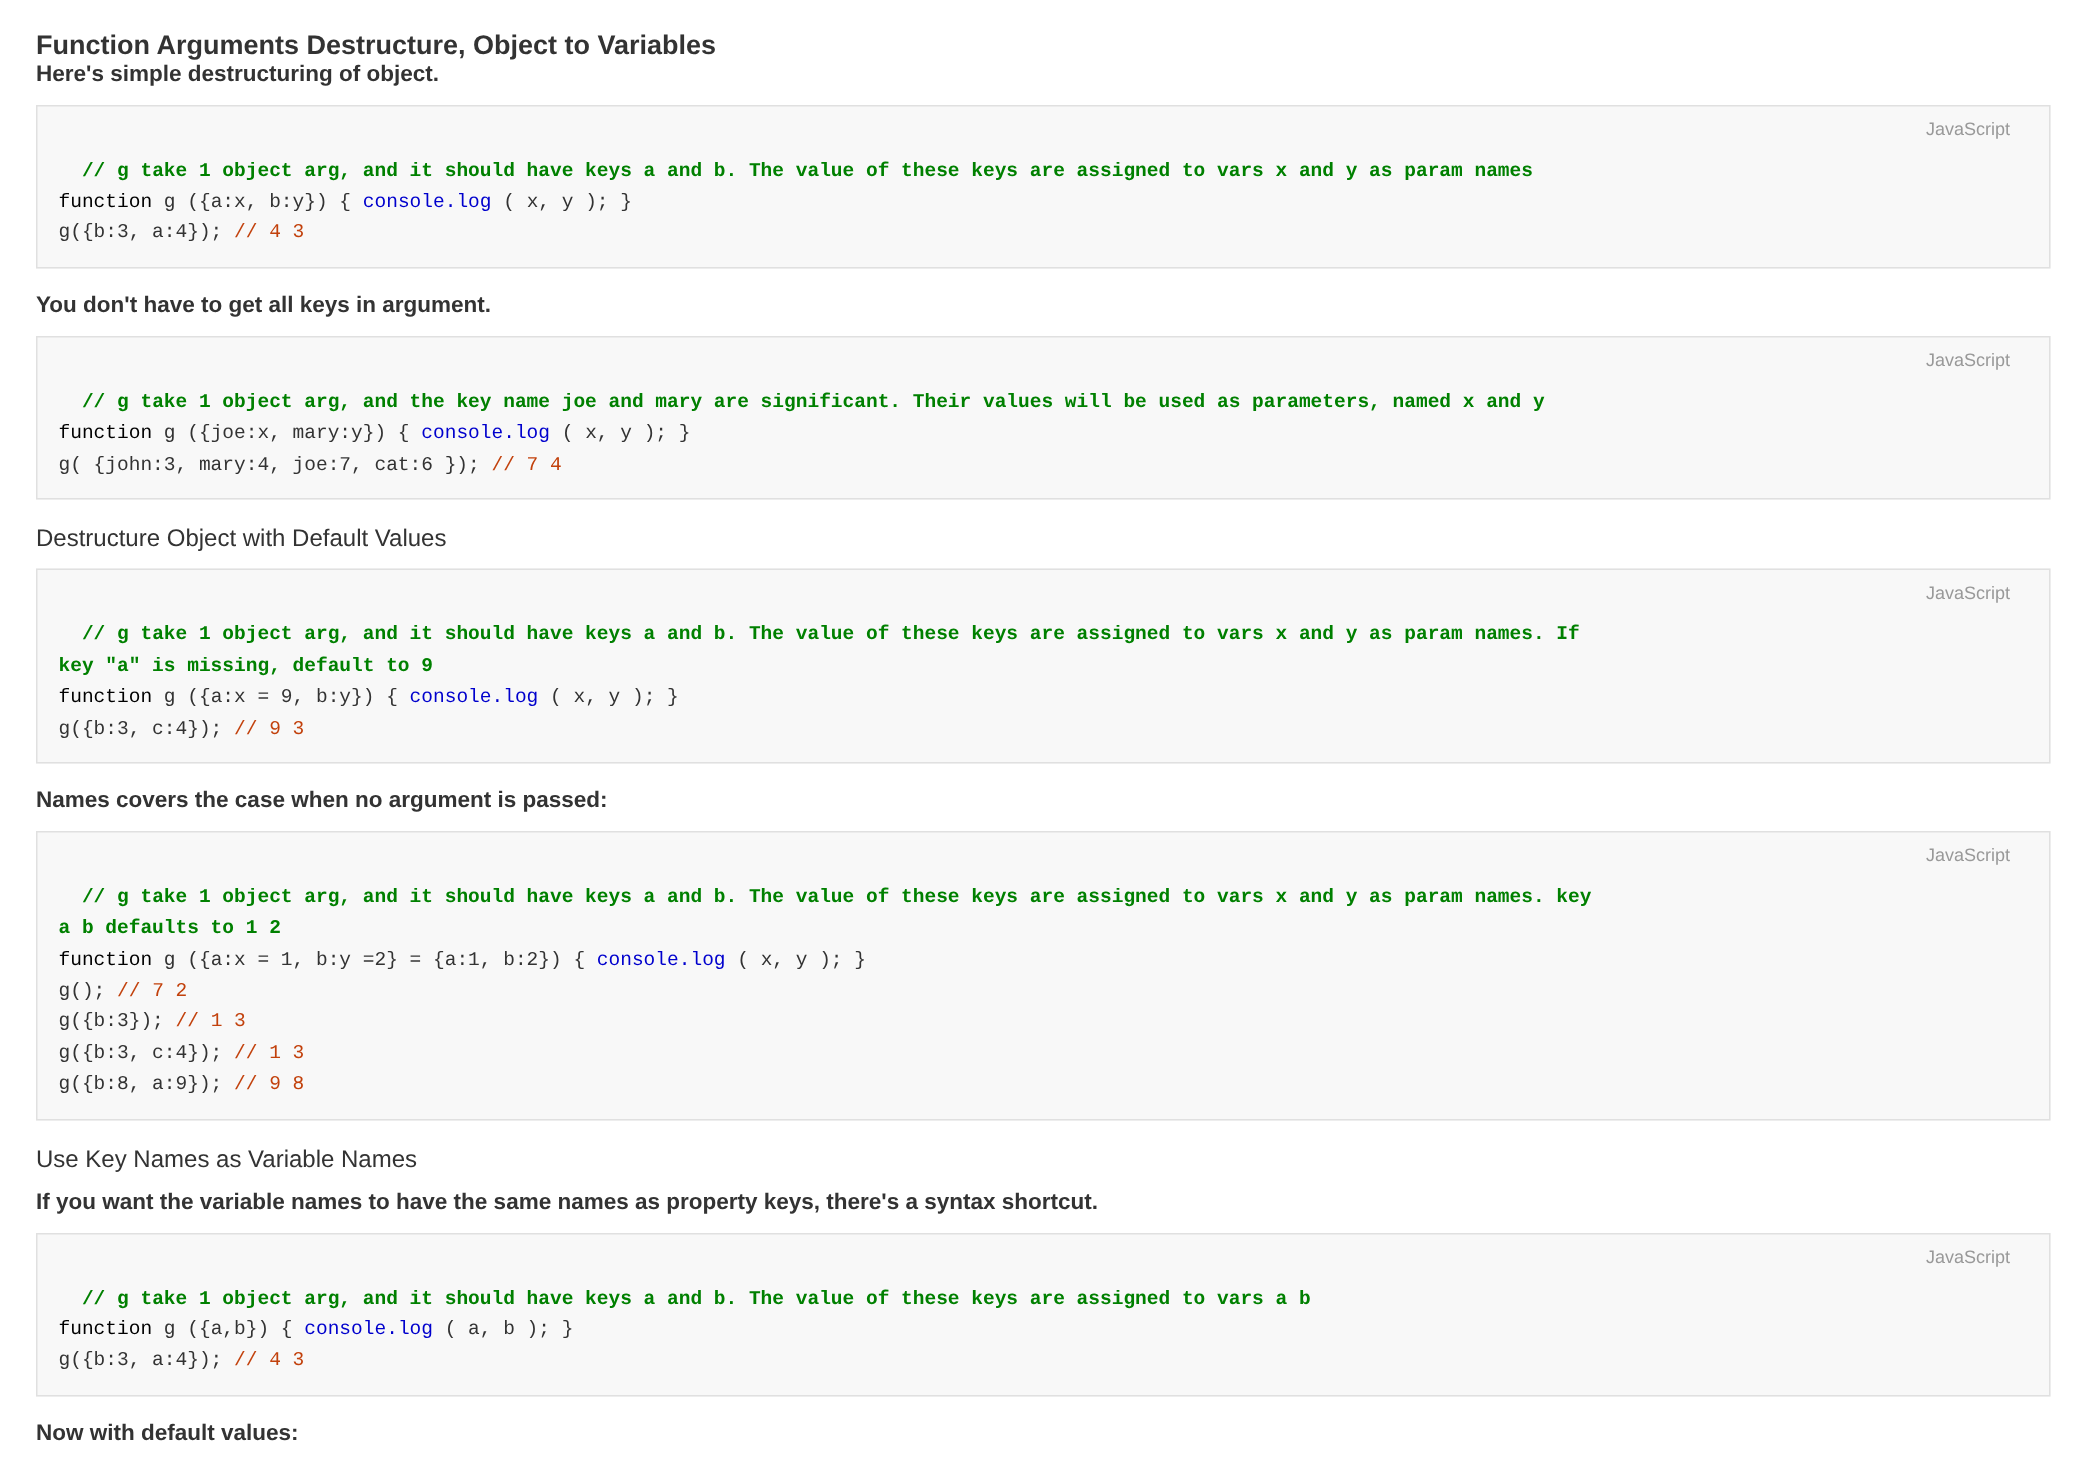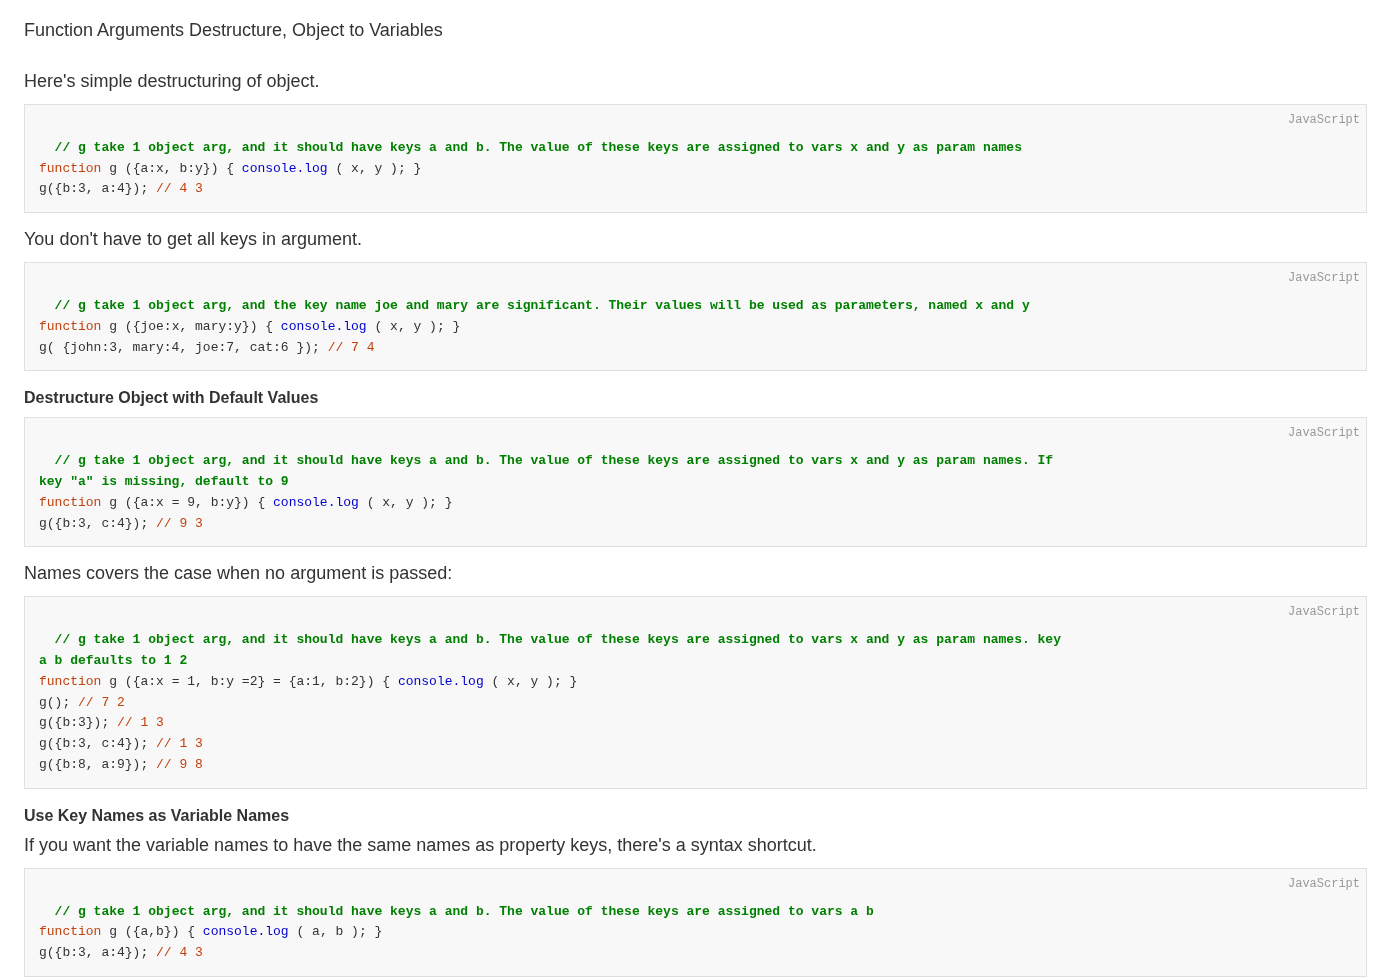--- a/index.html
+++ b/index.html
@@ -6,54 +6,55 @@
     body {
       font-family: Arial, sans-serif;
       font-size: 14px;
       color: #333;
       background: #fff;
       padding: 20px 24px;
       max-width: 1391px;
     }
     h1 {
       font-size: 18px;
-      font-weight: normal;
-      margin-bottom: 30px;
+      font-weight: bold;
+      margin-bottom: 0;
     }
     h2 {
       font-size: 16px;
-      font-weight: bold;
+      font-weight: normal;
       margin: 18px 0 10px 0;
     }
     p {
       margin-bottom: 12px;
-      font-size: 18px;
+      font-size: 15px;
+      font-weight: bold;
     }
     .code-block {
       position: relative;
       background: #f8f8f8;
       border: 1px solid #e0e0e0;
       padding: 12px 14px;
       margin-bottom: 16px;
       font-family: 'Courier New', Courier, monospace;
       font-size: 13px;
       line-height: 1.6;
       white-space: pre;
       overflow-x: auto;
     }
     .code-label {
       position: absolute;
       top: 6px;
-      right: 6px;
-      font-family: Liberation Mono, monospace;
+      right: 26px;
+      font-family: Liberation Sans, sans-serif;
       font-size: 12px;
       color: #999;
     }
     .c-comment { color: #008000; font-weight: bold; }
-    .c-keyword { color: #c2410c; }
+    .c-keyword { color: #000000; }
     .c-console { color: #0000cd; margin-top: 22px; }
     .c-result { color: #c2410c; }
   </style>
 </head>
 <body>
 
 <h1>Function Arguments Destructure, Object to Variables</h1>
 
 <p>Here's simple destructuring of object.</p>
 

